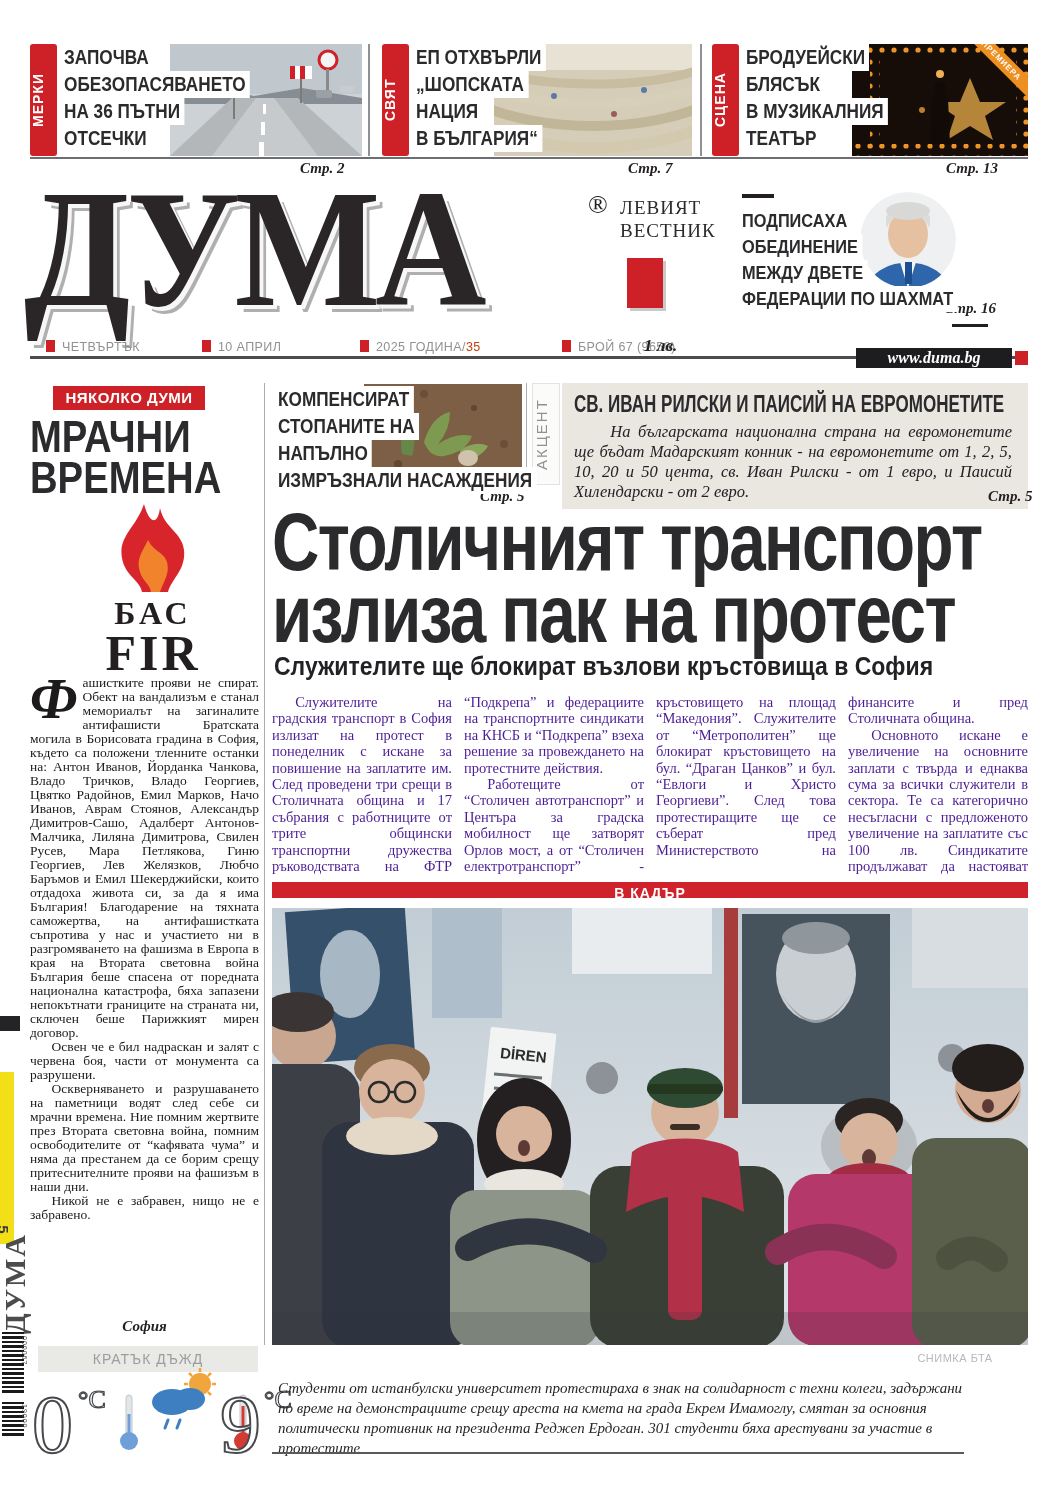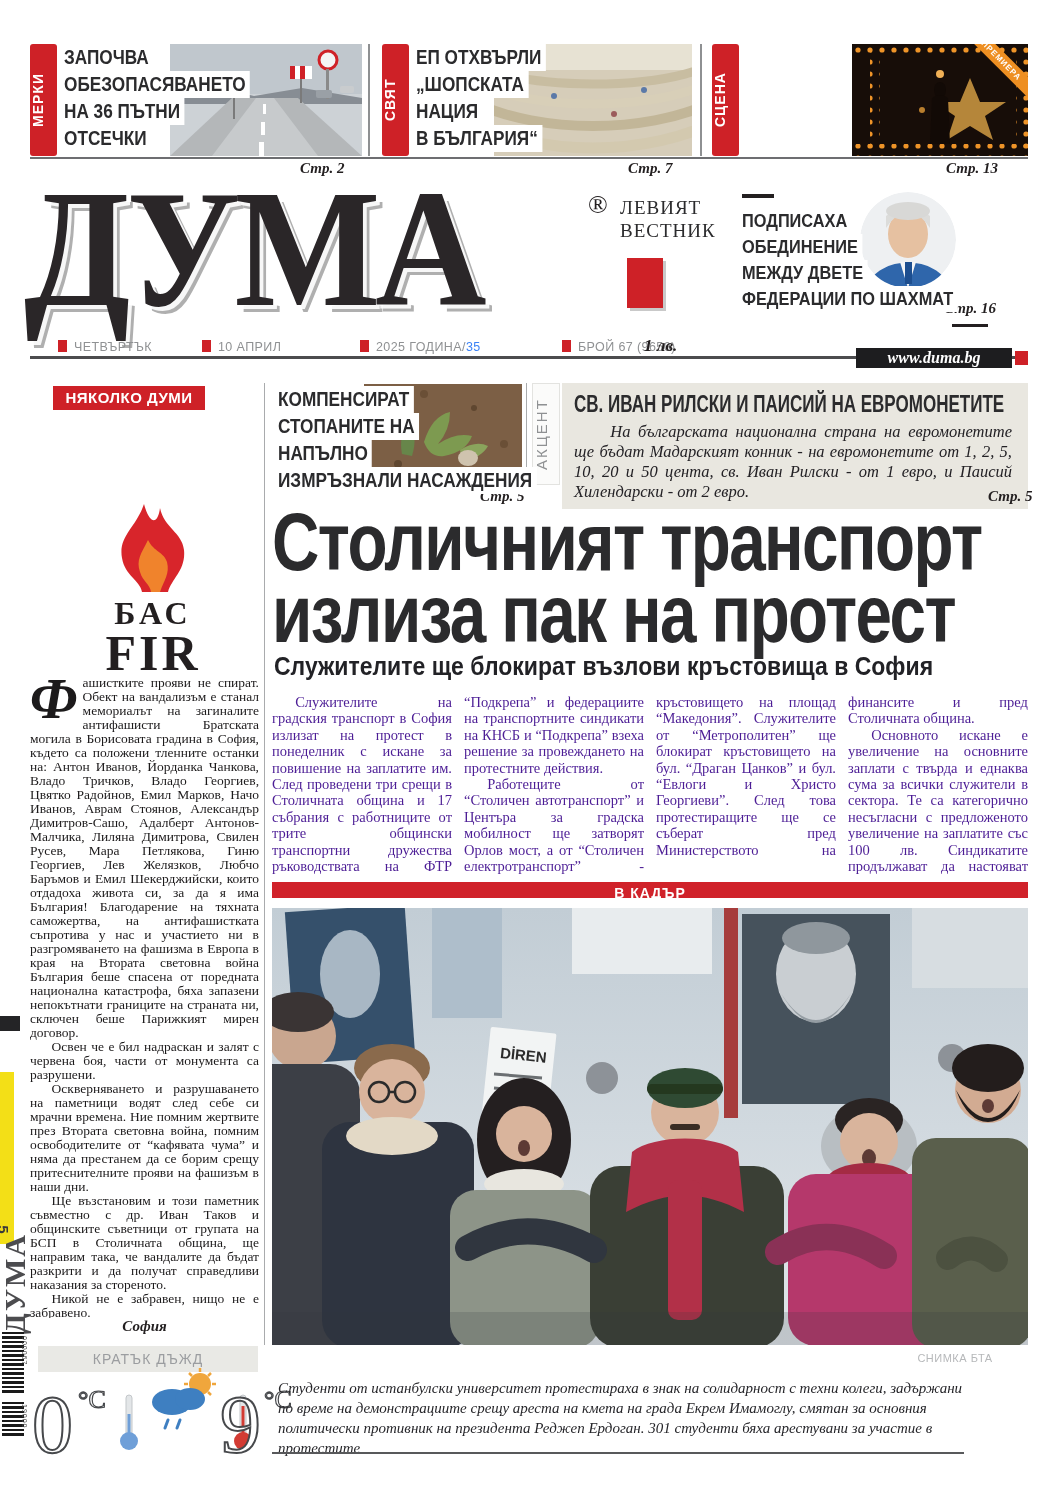--- a/index.html
+++ b/index.html
@@ -132,20 +132,26 @@
         <circle cx="120" cy="70" r="3" fill="#9b5b5b"></circle>
       <circle cx="150" cy="46" r="3" fill="#5b79a8"></circle>
         <circle cx="40" cy="84" r="3" fill="#6b6f76"></circle>
     </svg>
   </div>
 
   <div class="vline" style="left:700px;top:44px;height:112px;"></div>
 
   <div class="vtag" style="left:712px;top:44px;height:112px;">
     <span>СЦЕНА</span></div>
+  <div class="abs" style="left:746px;top:44px;z-index:3;">
+    <div class="hl">БРОДУЕЙСКИ</div>
+    <div class="hl">БЛЯСЪК</div>
+    <div class="hl">В МУЗИКАЛНИЯ</div>
+    <div class="hl">ТЕАТЪР</div>
+  </div>
   <div class="ph" style="left:852px;top:44px;width:176px;height:112px;">
     <svg width="176" height="112" viewBox="0 0 176 112">
       <defs>
           <pattern id="dots" width="12" height="12" patternUnits="userSpaceOnUse">
         <circle cx="6" cy="6" r="2.6" fill="#ef9428"></circle>
           </pattern>
         </defs>
       <rect width="176" height="112" fill="#170d08"></rect>
       <rect width="176" height="12" fill="url(#dots)"></rect>
         <rect y="100" width="176" height="12" fill="url(#dots)"></rect>
@@ -187,49 +193,52 @@
       <path d="M40 70 L48 96 L56 70 Z" fill="#f4f5f6"></path>
       <rect x="45" y="70" width="7" height="22" fill="#1d4e8f"></rect>
       <ellipse cx="48" cy="42" rx="20" ry="24" fill="#e6c1a1"></ellipse>
       <path d="M26 36 Q48 4 70 36 L70 24 Q48 6 26 24 Z" fill="#dcdcda"></path>
       <ellipse cx="48" cy="19" rx="22" ry="9" fill="#d8d8d6"></ellipse>
     </svg>
   </div>
   <span class="pageref abs" style="left:944px;top:300px;">Стр. 16</span>
   <div class="abs" style="left:952px;top:324px;width:36px;height:3px;background:#231f20;"></div>
 
-  <span class="dl-item" style="left:46px;padding-left:12px;"><i class="sq"></i><span>ЧЕТВЪРТЪК</span></span>
+  <span class="dl-item" style="left:34px;padding-left:12px;"><i class="sq"></i><span>ЧЕТВЪРТЪК</span></span>
   <span class="dl-item" style="left:186px;margin-left:16px;"><i class="sq"></i><span>10 АПРИЛ</span></span>
-  <span class="dl-item" style="left:360px;"><i class="sq"></i><span>2025 ГОДИНА/</span><span style="color:#3b82f6;">35</span></span>
+  <span class="dl-item" style="left:360px;"><i class="sq"></i><span>2025 ГОДИНА/</span><span style="color:#c2410c;">35</span></span>
   <span class="dl-item" style="left:562px;"><i class="sq"></i><span>БРОЙ 67 (9650)</span></span>
   <span class="abs" style="left:644px;top:336px;font-family:'Liberation Serif',serif;font-style:italic;font-weight:bold;font-size:17px;">1 лв.</span>
 
   <div class="hline" style="left:30px;top:356px;width:998px;height:3px;background:#4c4c4e;"></div>
   <div class="abs" style="left:856px;top:348px;width:156px;height:20px;background:#1d1d1f;color:#fff;
        font-family:'Liberation Serif',serif;font-style:italic;font-weight:bold;font-size:16px;
        text-align:center;line-height:19px;z-index:2;">www.duma.bg</div>
   <div class="abs" style="left:1015px;top:351px;width:13px;height:14px;background:#ce2127;z-index:2;"></div>
 
   <div class="abs" style="left:30px;top:386px;width:152px;height:24px;background:#ce2127;color:#fff;
        font-weight:bold;font-size:15px;text-align:center;line-height:24px;letter-spacing:.5px;margin-left:23px;">НЯКОЛКО ДУМИ</div>
+  <div class="abs" style="left:30px;top:416px;">
+    <div class="bigl" style="font-size:45px;line-height:41px;letter-spacing:0;transform:scaleX(0.85);">МРАЧНИ</div>
+    <div class="bigl" style="font-size:45px;line-height:41px;letter-spacing:0;transform:scaleX(0.85);">ВРЕМЕНА</div>
+  </div>
 
   <div class="abs" style="left:78px;top:500px;">
     <svg width="150" height="175" viewBox="0 0 150 175">
       <path d="M66 4 C58 28 40 36 44 58 C47 76 62 80 64 92 L90 92 C94 78 108 70 106 50 C104 32 86 28 82 8 C80 24 72 26 66 4 Z" fill="#d8252b"></path>
       <path d="M70 40 C63 54 58 60 62 72 C65 82 72 84 73 92 L82 92 C86 80 92 74 89 62 C86 52 76 52 70 40 Z" fill="#f0832c"></path>
       <text x="75" y="124" text-anchor="middle" font-family="Liberation Serif, serif" font-weight="bold" font-size="32" letter-spacing="4" fill="#231f20">БАС</text>
       <text x="75" y="170" text-anchor="middle" font-family="Liberation Serif, serif" font-weight="bold" font-size="50" letter-spacing="3" fill="#231f20">FIR</text>
     </svg>
   </div>
 
   <div class="op-body">
     <p class="first"><span class="dropcap">Ф</span><span>ашистките прояви не спират. Обект на вандализъм е станал мемориалът на загиналите антифашисти Братската могила в Борисовата градина в София, където са положени тленните останки на: Антон Иванов, Йорданка Чанкова, Владо Тричков, Владо Георгиев, Цвятко Радойнов, Емил Марков, Начо Иванов, Аврам Стоянов, Александър Димитров-Сашо, Адалберт Антонов-Малчика, Лиляна Димитрова, Свилен Русев, Мара Петлякова, Гиню Георгиев, Лев Желязков, Любчо Баръмов и Емил Шекерджийски, които отдадоха живота си, за да я има България! Благодарение на тяхната саможертва, на антифашистката съпротива у нас и участието ни в разгромяването на фашизма в Европа в края на Втората световна война България беше спасена от поредната национална катастрофа, бяха запазени непокътнати границите на страната ни, сключен беше Парижкият мирен договор.</span></p>
     <p>Освен че е бил надраскан и залят с червена боя, части от монумента са разрушени.</p>
     <p>Оскверняването и разрушаването на паметници водят след себе си мрачни времена. Ние помним жертвите през Втората световна война, помним освободителите от “кафявата чума” и няма да престанем да се борим срещу притеснителните прояви на фашизъм в наши дни.</p>
-    <p>Ще възстановим и този паметник съвместно с др. Иван Таков и общинските съветници от групата на БСП в Столичната община, ще направим така, че вандалите да бъдат разкрити и да получат справедливи наказания за стореното.</p>
     <p>Никой не е забравен, нищо не е забравено.</p>
 
   </div>
   <div class="abs" style="left:30px;top:1318px;width:229px;text-align:center;font-family:'Liberation Serif',serif;
        font-style:italic;font-weight:bold;font-size:15px;">София</div>
 
   <div class="weatherbar">КРАТЪК ДЪЖД</div>
   <div class="abs" style="left:28px;top:1374px;">
     <svg width="86" height="90" viewBox="0 0 86 90">
       <text x="4" y="78" font-family="Liberation Serif, serif" font-size="82" fill="#fff" stroke="#47494c" stroke-width="2">0</text>

